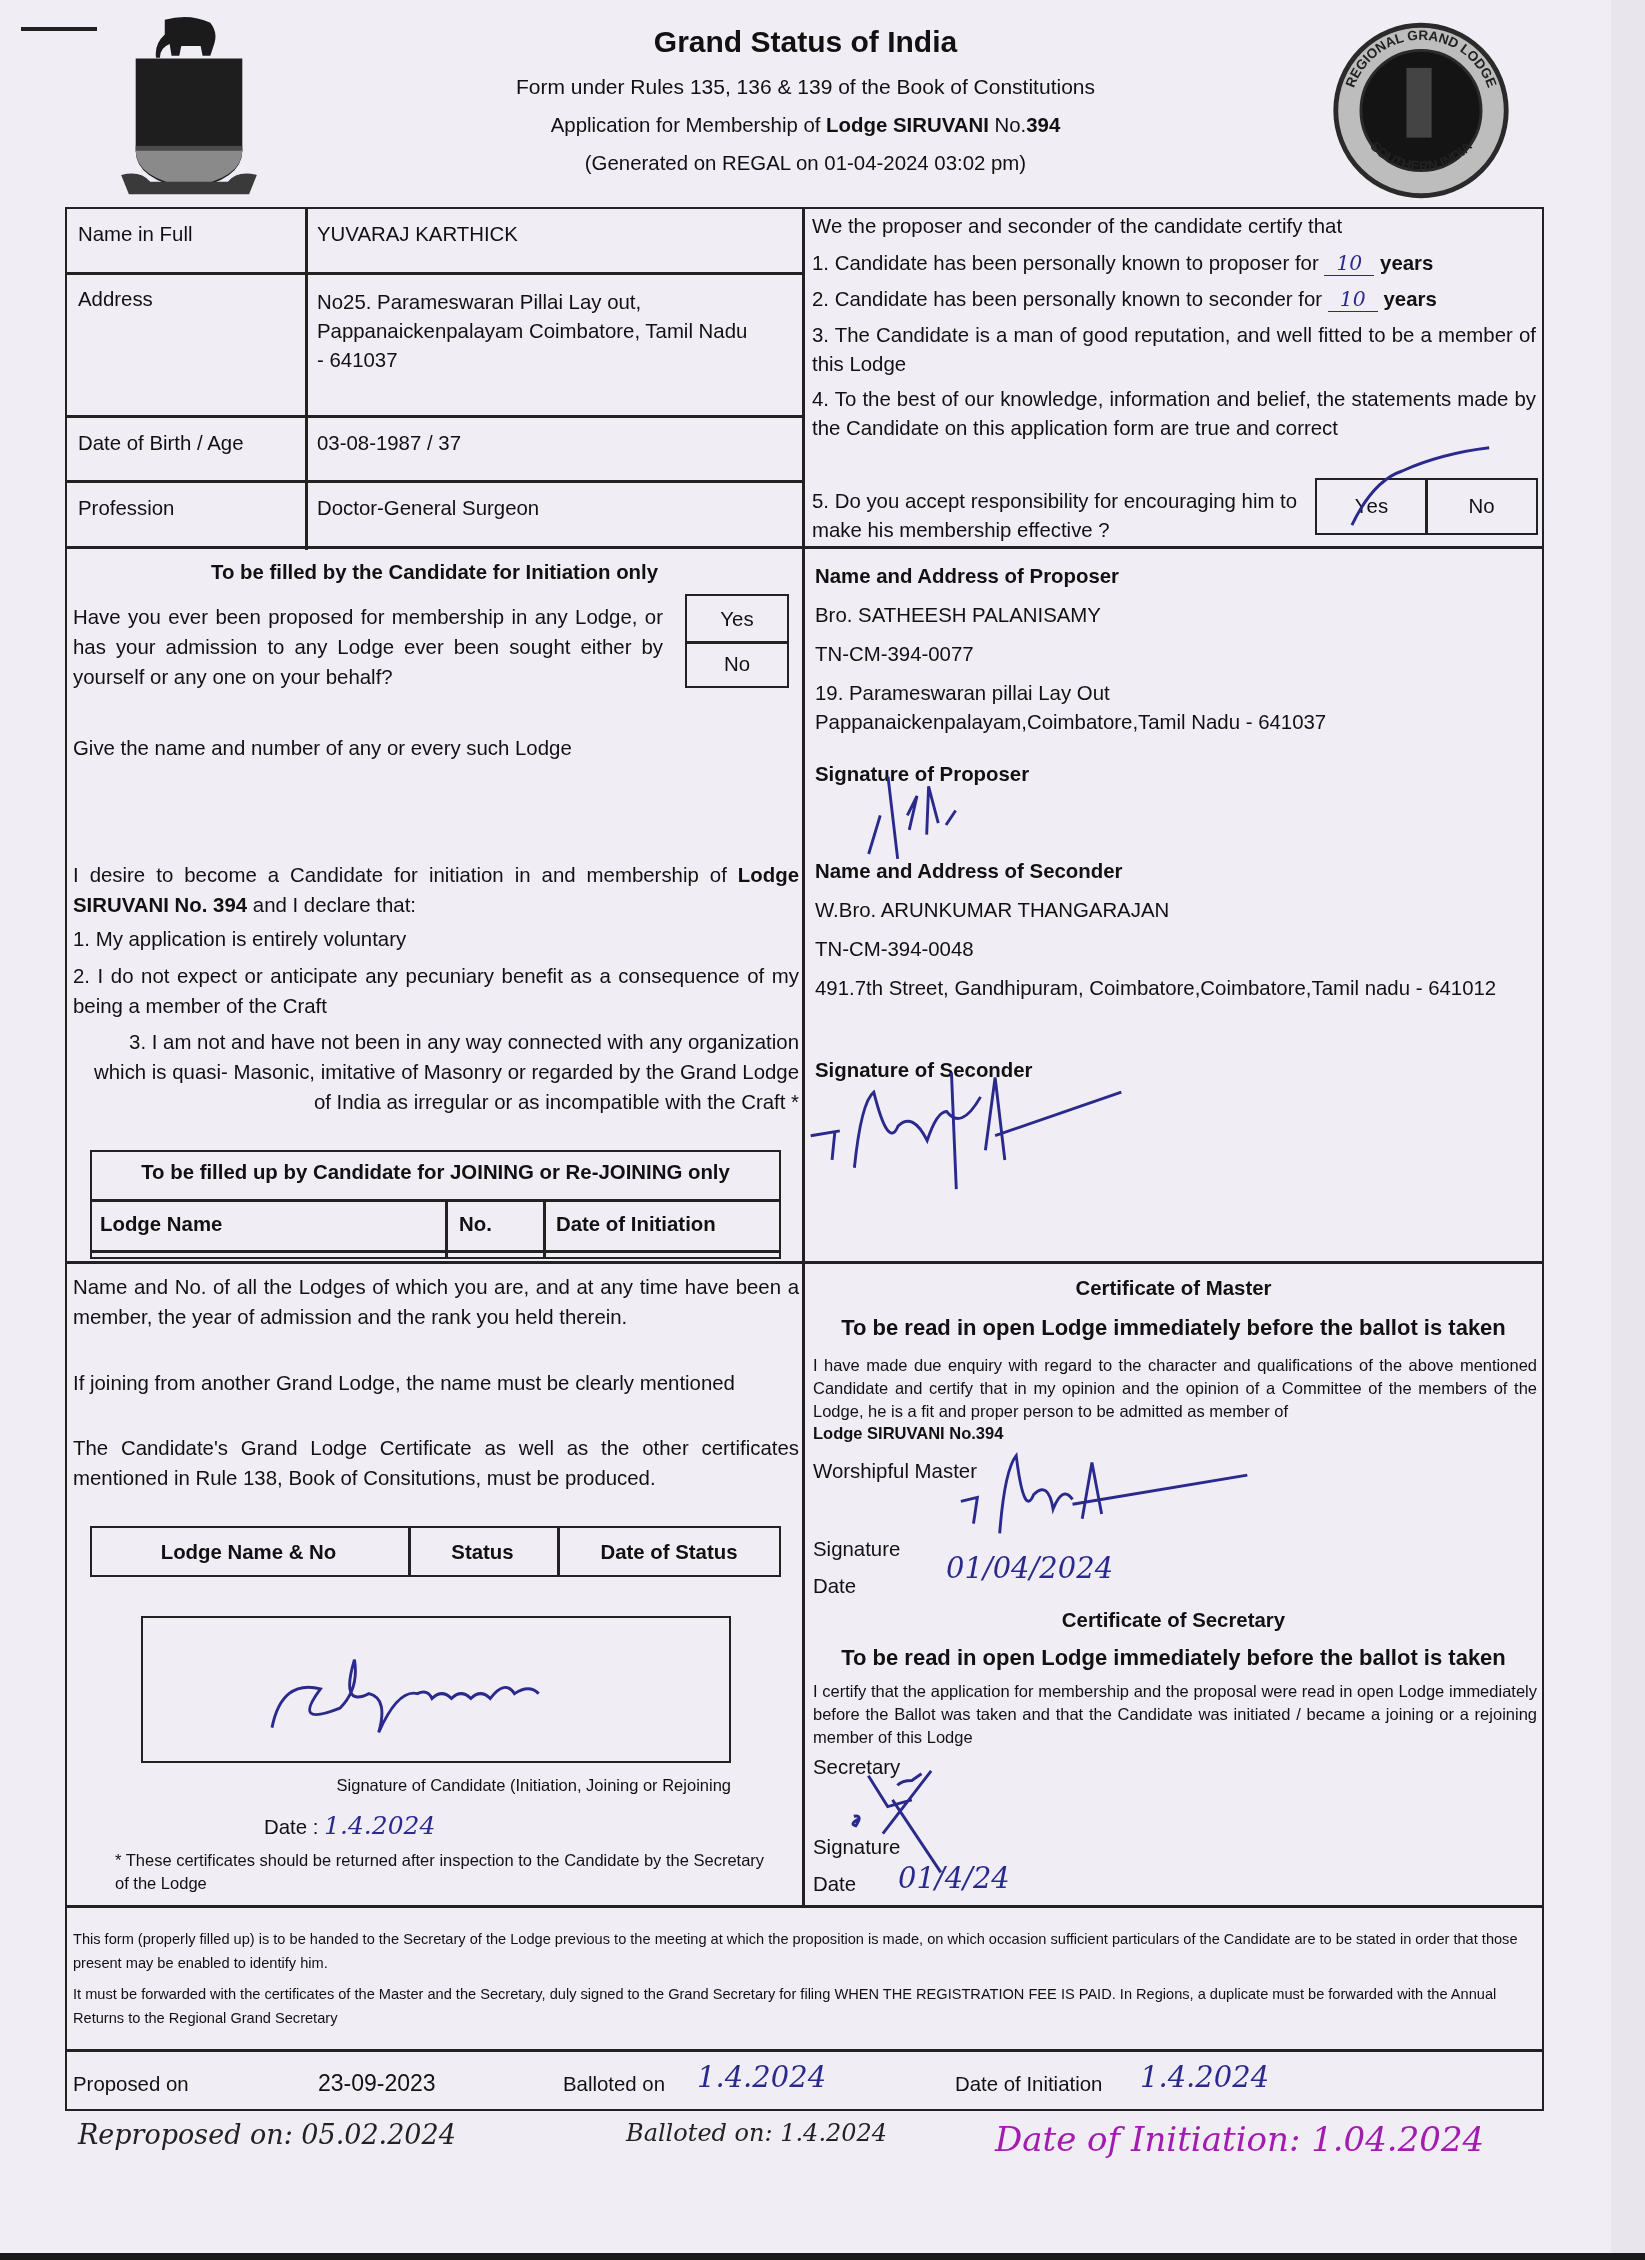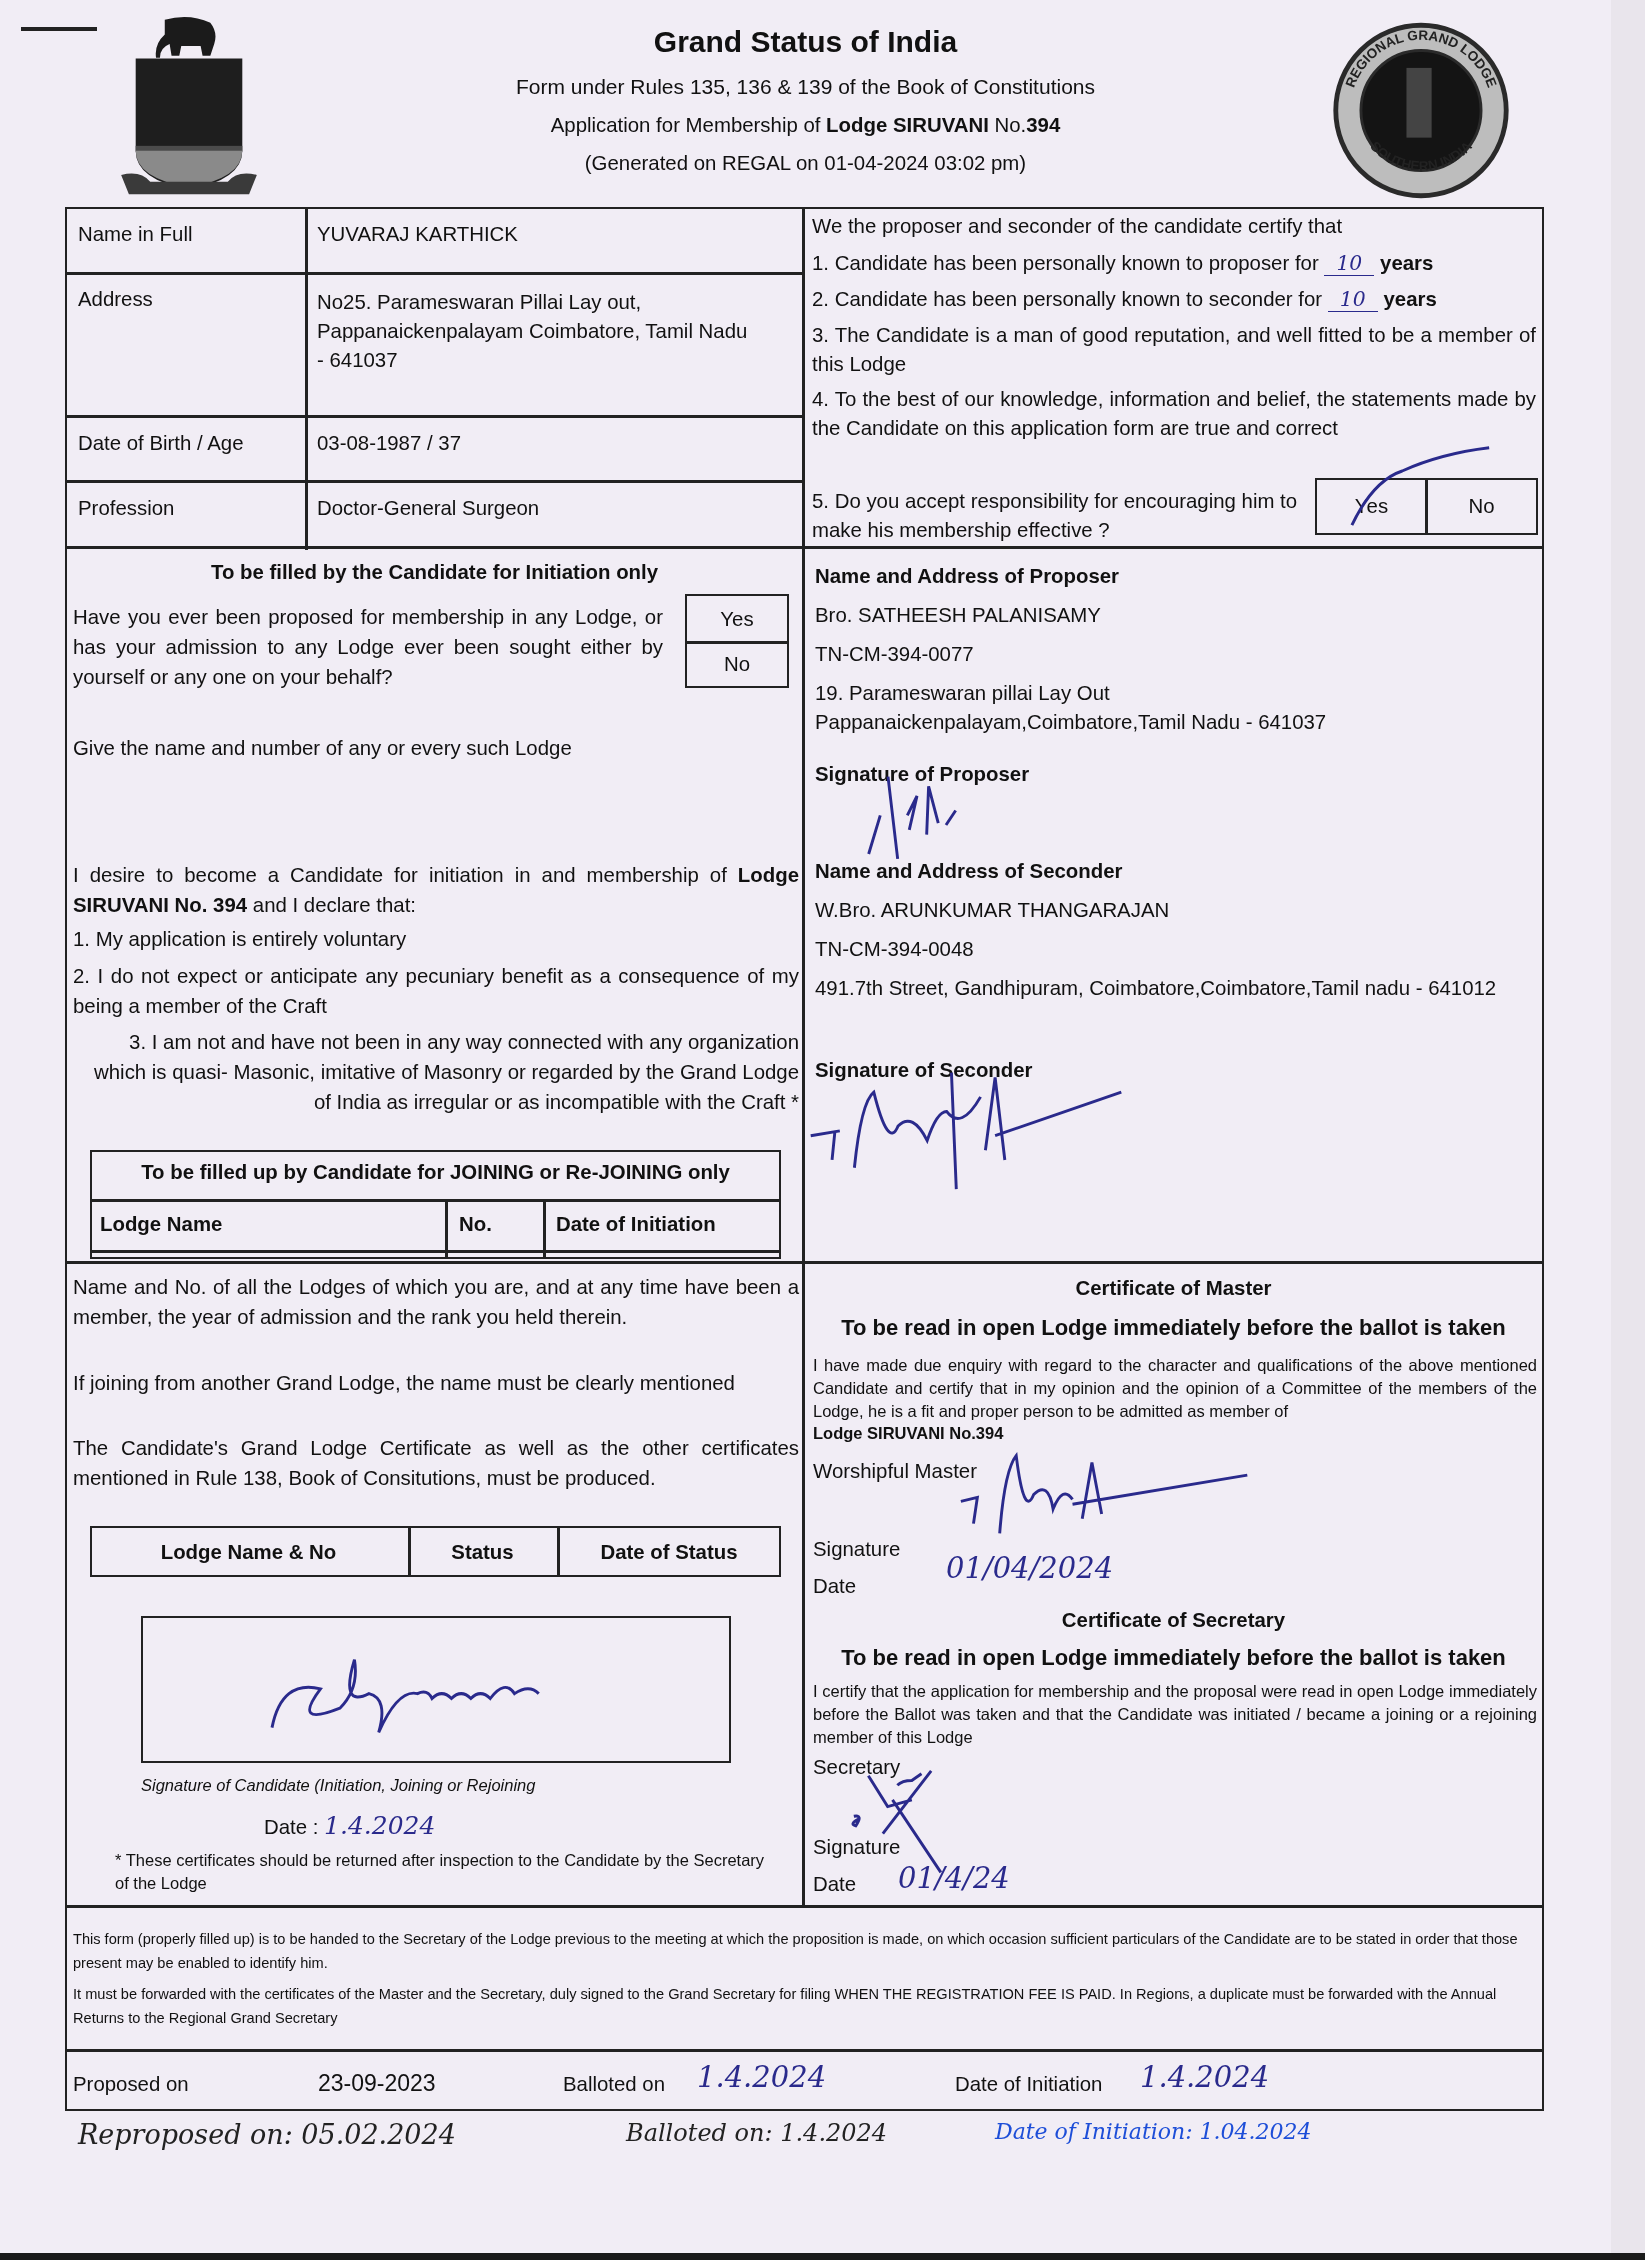--- a/index.html
+++ b/index.html
@@ -158,21 +158,21 @@
 <div class="vline" style="left:408px;top:1526px;height:51px;"></div>
 <div class="vline" style="left:557px;top:1526px;height:51px;"></div>
 <div class="abs lbl b" style="left:90px;top:1541px;width:317px;text-align:center;">Lodge Name &amp; No</div>
 <div class="abs lbl b" style="left:408px;top:1541px;width:149px;text-align:center;">Status</div>
 <div class="abs lbl b" style="left:557px;top:1541px;width:224px;text-align:center;">Date of Status</div>
 
 <div class="abs" style="left:141px;top:1616px;width:590px;height:147px;border:2.9px solid #222;box-sizing:border-box;"></div>
 <svg class="sig" style="left:262px;top:1650px;" width="311" height="97" viewBox="0 0 320 100">
     <path d="M10 80 Q20 30 60 40 Q30 80 80 60 Q100 40 95 10 Q80 60 110 45 Q130 50 120 85 Q140 40 160 45 Q170 40 175 50 Q185 40 195 50 Q205 40 215 50 Q225 40 235 50 Q250 30 260 45 Q275 35 285 45" stroke="#2a2a8c" stroke-width="3" fill="none"></path>
   </svg>
-<div class="abs small" style="left:141px;top:1776px;width:590px;text-align:left;font-style:italic;">Signature of Candidate (Initiation, Joining or Rejoining</div>
+<div class="abs small" style="left:141px;top:1776px;width:590px;text-align:right;">Signature of Candidate (Initiation, Joining or Rejoining</div>
 <div class="abs lbl" style="left:264px;top:1811px;">
   <span>Date :</span>
   <span class="hand" style="font-size:25px;">1.4.2024</span>
 </div>
 <div class="abs small" style="left:115px;top:1849px;width:660px;line-height:23px;">* These certificates should be returned after inspection to the Candidate by the Secretary of the Lodge</div>
 
 <div class="abs lbl b" style="left:804px;top:1277px;width:739px;text-align:center;">Certificate of Master</div>
 <div class="abs b" style="left:804px;top:1315px;width:739px;text-align:center;font-size:22px;">To be read in open Lodge immediately before the ballot is taken</div>
 <div class="abs small just" style="left:813px;top:1354px;width:724px;line-height:23px;">I have made due enquiry with regard to the character and qualifications of the above mentioned Candidate and certify that in my opinion and the opinion of a Committee of the members of the Lodge, he is a fit and proper person to be admitted as member of</div>
 <div class="abs small b" style="left:813px;top:1424px;">Lodge SIRUVANI No.394</div>
@@ -200,14 +200,14 @@
 
 <div class="abs lbl" style="left:73px;top:2073px;">Proposed on</div>
 <div class="abs" style="left:318px;top:2070px;font-size:23px;">23-09-2023</div>
 <div class="abs lbl" style="left:563px;top:2073px;">Balloted on</div>
 <div class="abs hand" style="left:697px;top:2060px;font-size:29px;">1.4.2024</div>
 <div class="abs lbl" style="left:955px;top:2073px;">Date of Initiation</div>
 <div class="abs hand" style="left:1140px;top:2060px;font-size:29px;">1.4.2024</div>
 
 <div class="abs hand" style="left:78px;top:2119px;font-size:27px;color:#222;">Reproposed on: 05.02.2024</div>
 <div class="abs hand" style="left:626px;top:2119px;font-size:24px;color:#222;">Balloted on: 1.4.2024</div>
-<div class="abs hand" style="left:995px;top:2119px;font-size:22px;color:#1d4ed8;">Date of Initiation: 1.04.2024</div>
+<div class="abs hand" style="left:995px;top:2119px;font-size:34px;color:#a21caf;">Date of Initiation: 1.04.2024</div>
 
 
 </body></html>

